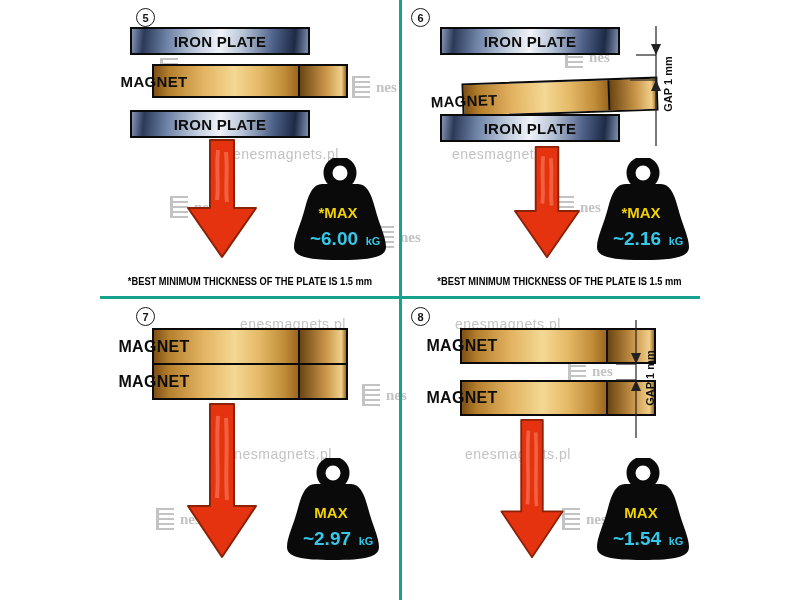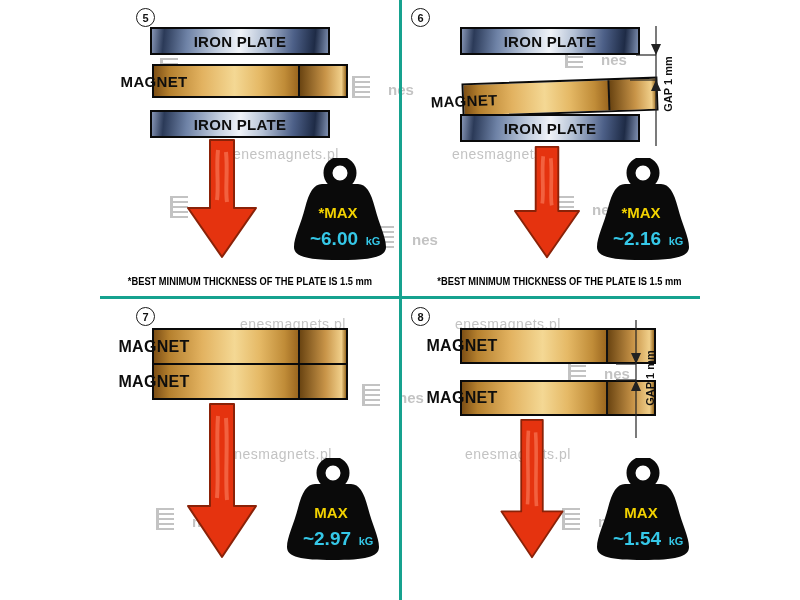--- a/index.html
+++ b/index.html
@@ -5,35 +5,35 @@
   html,body{margin:0;padding:0;background:#fff;}
   .stage{position:relative;width:800px;height:600px;background:#fff;overflow:hidden;
          font-family:"Liberation Sans",sans-serif;}
 
   
   .vdiv{position:absolute;left:399px;top:0;width:3px;height:600px;background:var(--divider,#16a28f);z-index:3;}
   .hdiv{position:absolute;left:100px;top:296px;width:600px;height:3px;background:var(--divider,#16a28f);z-index:3;}
 
   
   .wm{position:absolute;color:var(--watermark,#c3c3c3);font-size:14px;letter-spacing:.5px;z-index:1;white-space:nowrap;}
-  .enes{position:absolute;display:flex;align-items:flex-end;gap:18px;color:var(--watermark,#c3c3c3);
-        font-size:15px;font-weight:bold;z-index:1;}
+  .enes{position:absolute;display:flex;align-items:center;gap:6px;color:var(--watermark,#c3c3c3);
+        font-size:15px;font-weight:bold;z-index:1;font-family:Liberation Serif, serif;}
   .elines{display:inline-block;width:15px;height:22px;border-left:3px solid var(--watermark,#c3c3c3);
           background:repeating-linear-gradient(to bottom,var(--watermark,#c3c3c3) 0 2px,transparent 2px 5px);}
 
   
   .num{position:absolute;width:17px;height:17px;border:1.5px solid #1a1a1a;border-radius:50%;
        display:flex;align-items:center;justify-content:center;font-size:11px;font-weight:600;color:#111;z-index:2;}
 
   
   .bar{position:absolute;border:2px solid #0a0a0a;display:flex;align-items:center;justify-content:center;
        font-weight:bold;font-size:15px;color:#0d0d0d;letter-spacing:.3px;z-index:2;box-sizing:border-box;}
   .bar.big{font-size:16px;}
   .iron{background:linear-gradient(95deg,#8695b5 0%,#2b3a58 7%,#6e82a6 20%,#c3cedf 38%,#f0f3f8 50%,
-        #b5c2d6 63%,#4d6088 80%,#1e2b46 92%,#7e8fb0 100%);margin-left:20px;}
+        #b5c2d6 63%,#4d6088 80%,#1e2b46 92%,#7e8fb0 100%);}
   .magnet{background:linear-gradient(90deg,#7d4f15 0%,#b5802e 8%,#e2b260 25%,#f4d894 42%,#e5b966 55%,
           #c08c38 68%,#96621c 76%);padding-right:24%;}
   .magnet::after{content:"";position:absolute;top:0;right:0;bottom:0;width:24%;
           border-left:2px solid #111;background:linear-gradient(90deg,#6b4512,#c89448 55%,#f0cf8a 90%,#9a6a20);}
   .tilt{transform:rotate(-2deg);}
 
   
   .arrow{position:absolute;z-index:2;}
   .arrow polygon{fill:var(--arrow,#e5330f);stroke:var(--arrow-outline,#8a2208);stroke-width:2;stroke-linejoin:round;}
   .arrow .streak{stroke:#ff9070;stroke-width:4;fill:none;opacity:.5;}

